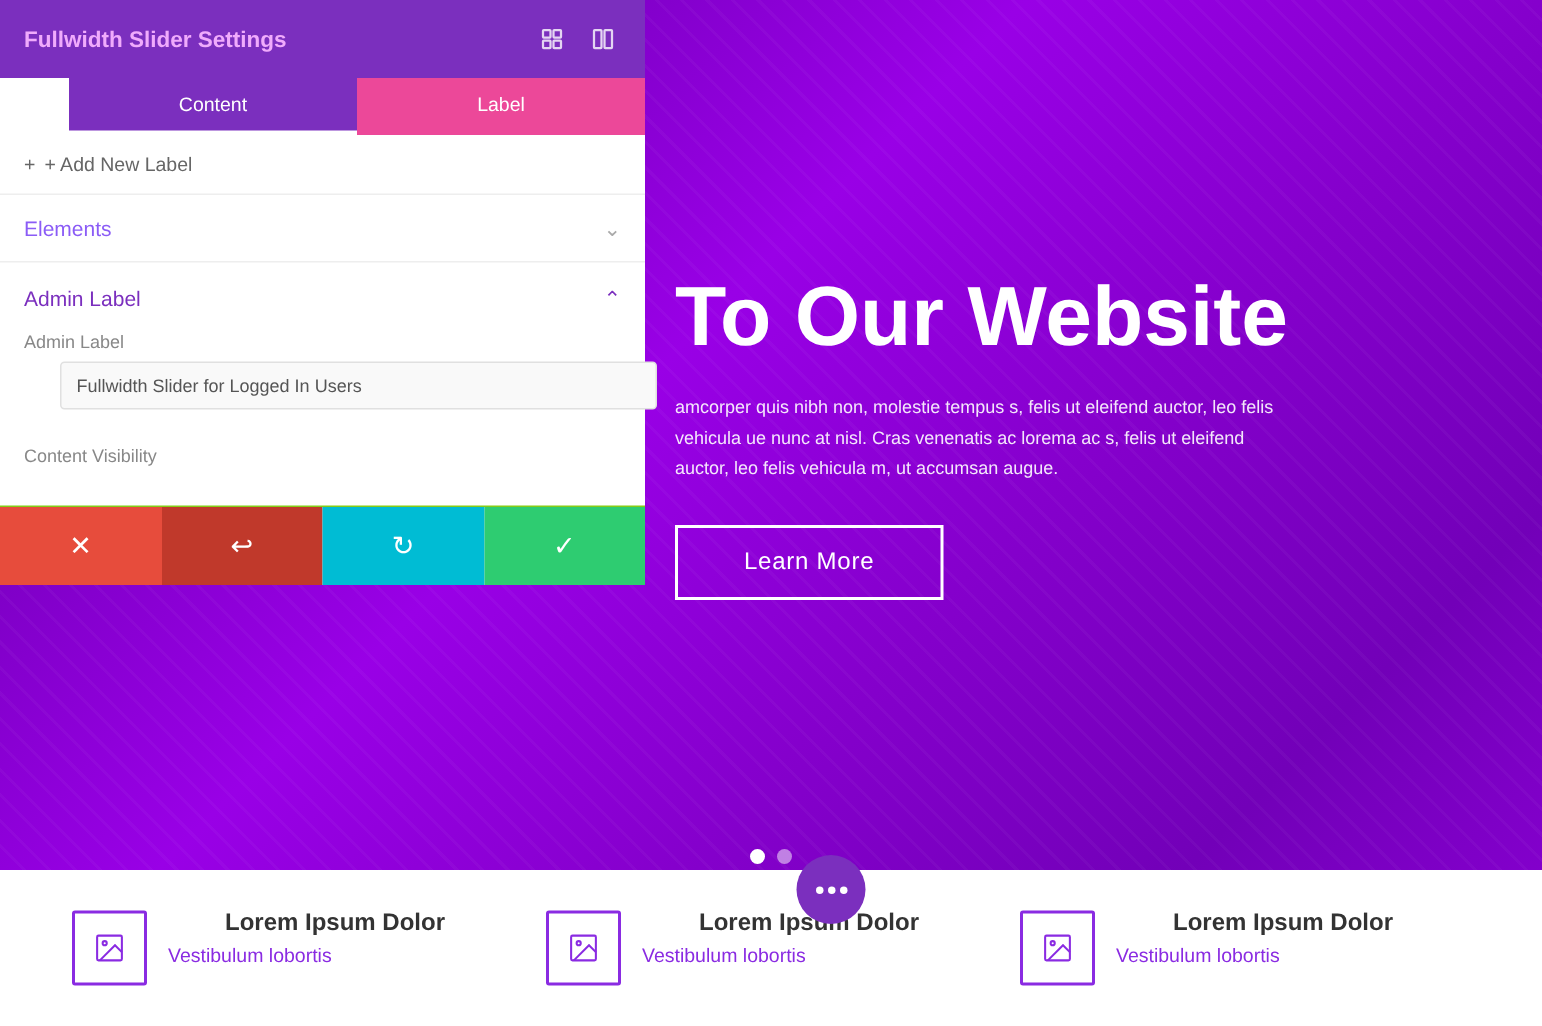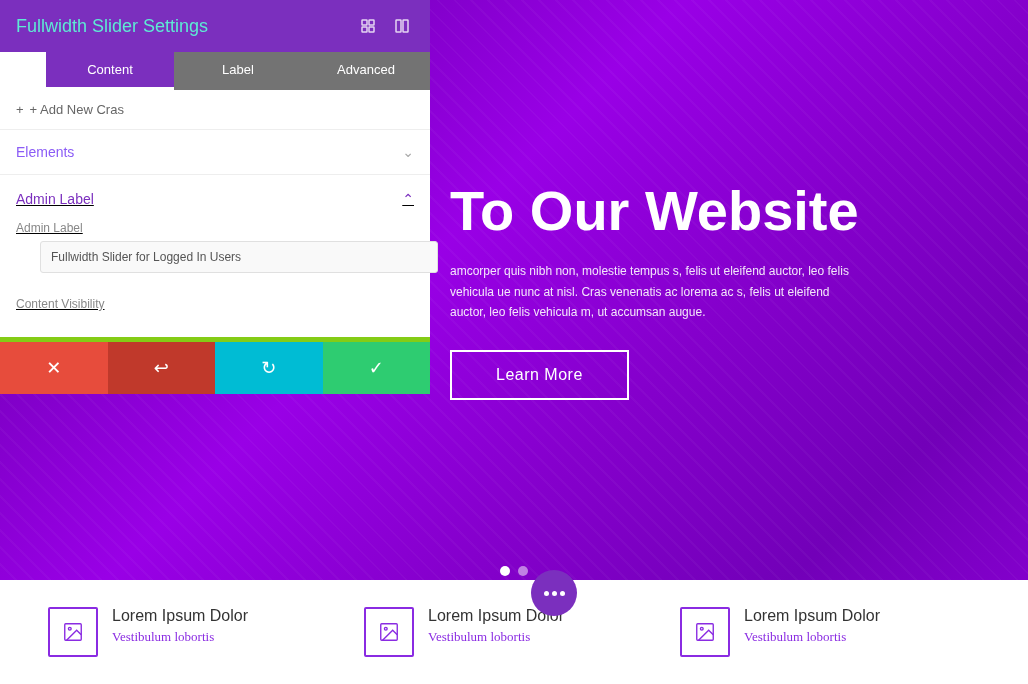--- a/index.html
+++ b/index.html
@@ -41,23 +41,23 @@
     .panel-header {
       background: #7b2fbe;
       color: white;
       padding: 14px 16px;
       display: flex;
       align-items: center;
       justify-content: space-between;
     }
 
     .panel-title {
-      font-size: 18px;
-      font-weight: 400;
-      color: #5eead4;
+      font-size: 15px;
+      font-weight: 700;
+      color: #f0abfc;
     }
 
     .panel-header-icons {
       display: flex;
       gap: 10px;
     }
 
     .header-icon {
       width: 24px;
       height: 24px;
@@ -65,21 +65,21 @@
       align-items: center;
       justify-content: center;
       color: rgba(255,255,255,0.8);
       cursor: pointer;
       font-size: 14px;
     }
 
     
     .panel-tabs {
       display: flex;
-      background: #737373;
+      background: #ec4899;
       margin-left: 46px;
     }
 
     .panel-tab {
       flex: 1;
       padding: 10px 0;
       text-align: center;
       color: white;
       font-size: 13px;
       font-weight: 500;
@@ -124,22 +124,21 @@
     }
 
     .chevron-icon {
       color: #aaa;
       font-size: 14px;
     }
 
     
     .admin-label-section {
       padding: 16px;
-      border-bottom: 5px solid #84cc16;
-      text-decoration: underline;
+      border-bottom: 1px solid #84cc16;
     }
 
     .section-header {
       display: flex;
       align-items: center;
       justify-content: space-between;
       margin-bottom: 14px;
     }
 
     .section-title {
@@ -298,29 +297,29 @@
       display: flex;
       align-items: center;
       justify-content: center;
       flex-shrink: 0;
       color: #8a2be2;
       font-size: 20px;
     }
 
     .card-text h3 {
       font-size: 16px;
-      font-weight: 400;
+      font-weight: 700;
       color: #333;
       margin-bottom: 4px;
+      margin-left: 38px;
     }
 
     .card-text p {
       font-size: 13px;
       color: #8a2be2;
-      font-family: Liberation Serif, serif;
     }
 
     
     .chat-bubble {
       position: absolute;
       bottom: 68px;
       left: 50%;
       transform: translateX(-50%) translateX(40px);
       width: 46px;
       height: 46px;
@@ -368,28 +367,27 @@
           <rect x="2" y="2" width="5" height="12" rx="0.5" fill="none" stroke="currentColor" stroke-width="1.5"></rect>
           <rect x="9" y="2" width="5" height="12" rx="0.5" fill="none" stroke="currentColor" stroke-width="1.5"></rect>
         </svg>
       </div>
     </div>
   </div>
 
   <div class="panel-tabs">
     <div class="panel-tab active">Content</div>
     <div class="panel-tab">Label</div>
-    <div class="panel-tab">Advanced</div>
   </div>
 
   <div class="panel-content">
 
     <div class="add-new-item">
       <span>+</span>
-      <span>+ Add New Cras</span>
+      <span>+ Add New Label</span>
     </div>
 
     <div class="section-row">
       <span class="section-label">Elements</span>
       <span class="chevron-icon">⌄</span>
     </div>
 
     <div class="admin-label-section">
       <div class="section-header">
         <span class="section-title">Admin Label</span>

